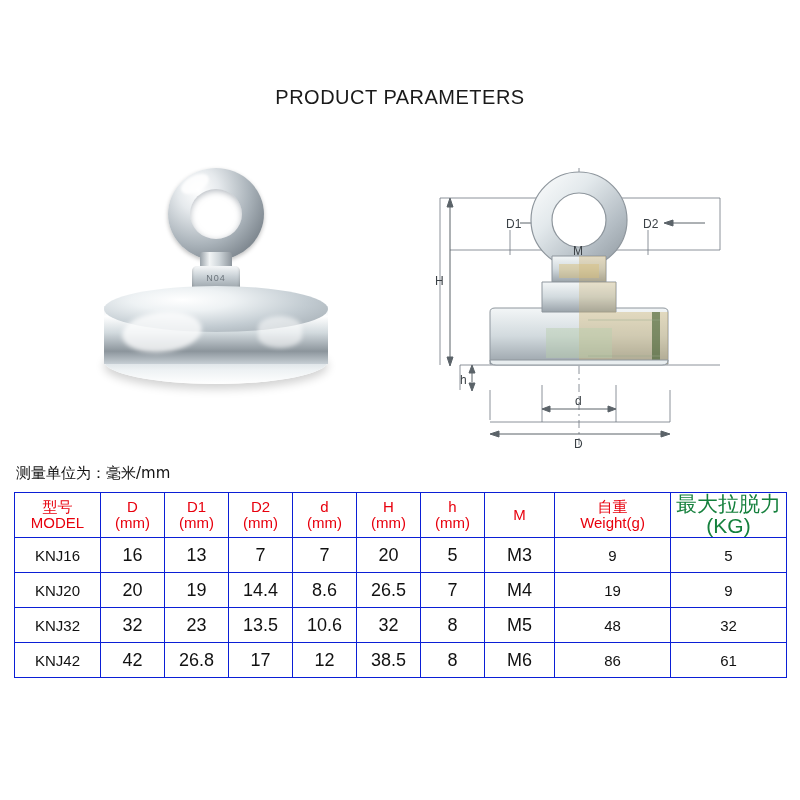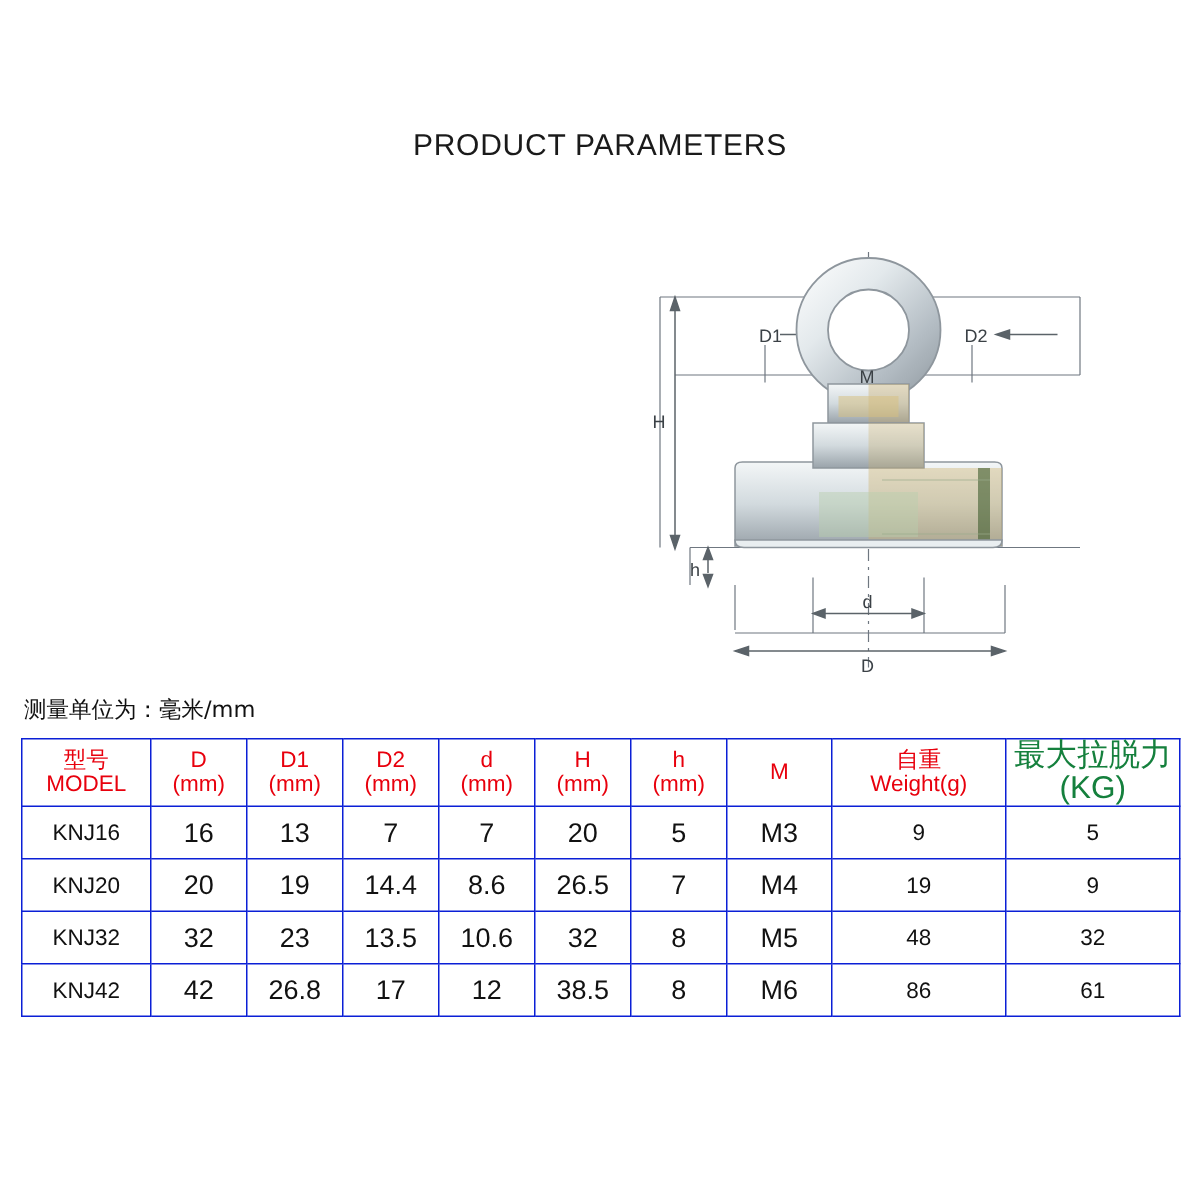--- a/index.html
+++ b/index.html
@@ -220,20 +220,37 @@
   col.c-w { width: 116px; }
   col.c-p { width: 116px; }
 </style>
 </head>
 <body>
 
 <div id="page">
 
   <div class="title">PRODUCT PARAMETERS</div>
 
+  <div class="photo">
+    <div class="ring-outer"></div>
+    <div class="ring-inner"></div>
+    <div class="ring-hl"></div>
+    <div class="neck"></div>
+    <div class="nut">
+      <div class="nut-txt">N04</div>
+    </div>
+    <div class="nut2">
+      <div class="nut-txt">BGN</div>
+    </div>
+    <div class="body-bot"></div>
+    <div class="body-side"></div>
+    <div class="body-top"></div>
+    <div class="body-gloss"></div>
+    <div class="body-gloss2"></div>
+  </div>
 
   <div class="drawing">
     <svg width="330" height="290" viewBox="0 0 330 290">
       <g stroke="#6f7780" stroke-width="0.8" fill="none">
 
         <line x1="159" y1="8" x2="159" y2="285" stroke-dasharray="8,4,2,4"></line>
 
         <line x1="20" y1="38" x2="300" y2="38"></line>
         <line x1="20" y1="38" x2="20" y2="205"></line>
         <line x1="300" y1="38" x2="300" y2="90"></line>

